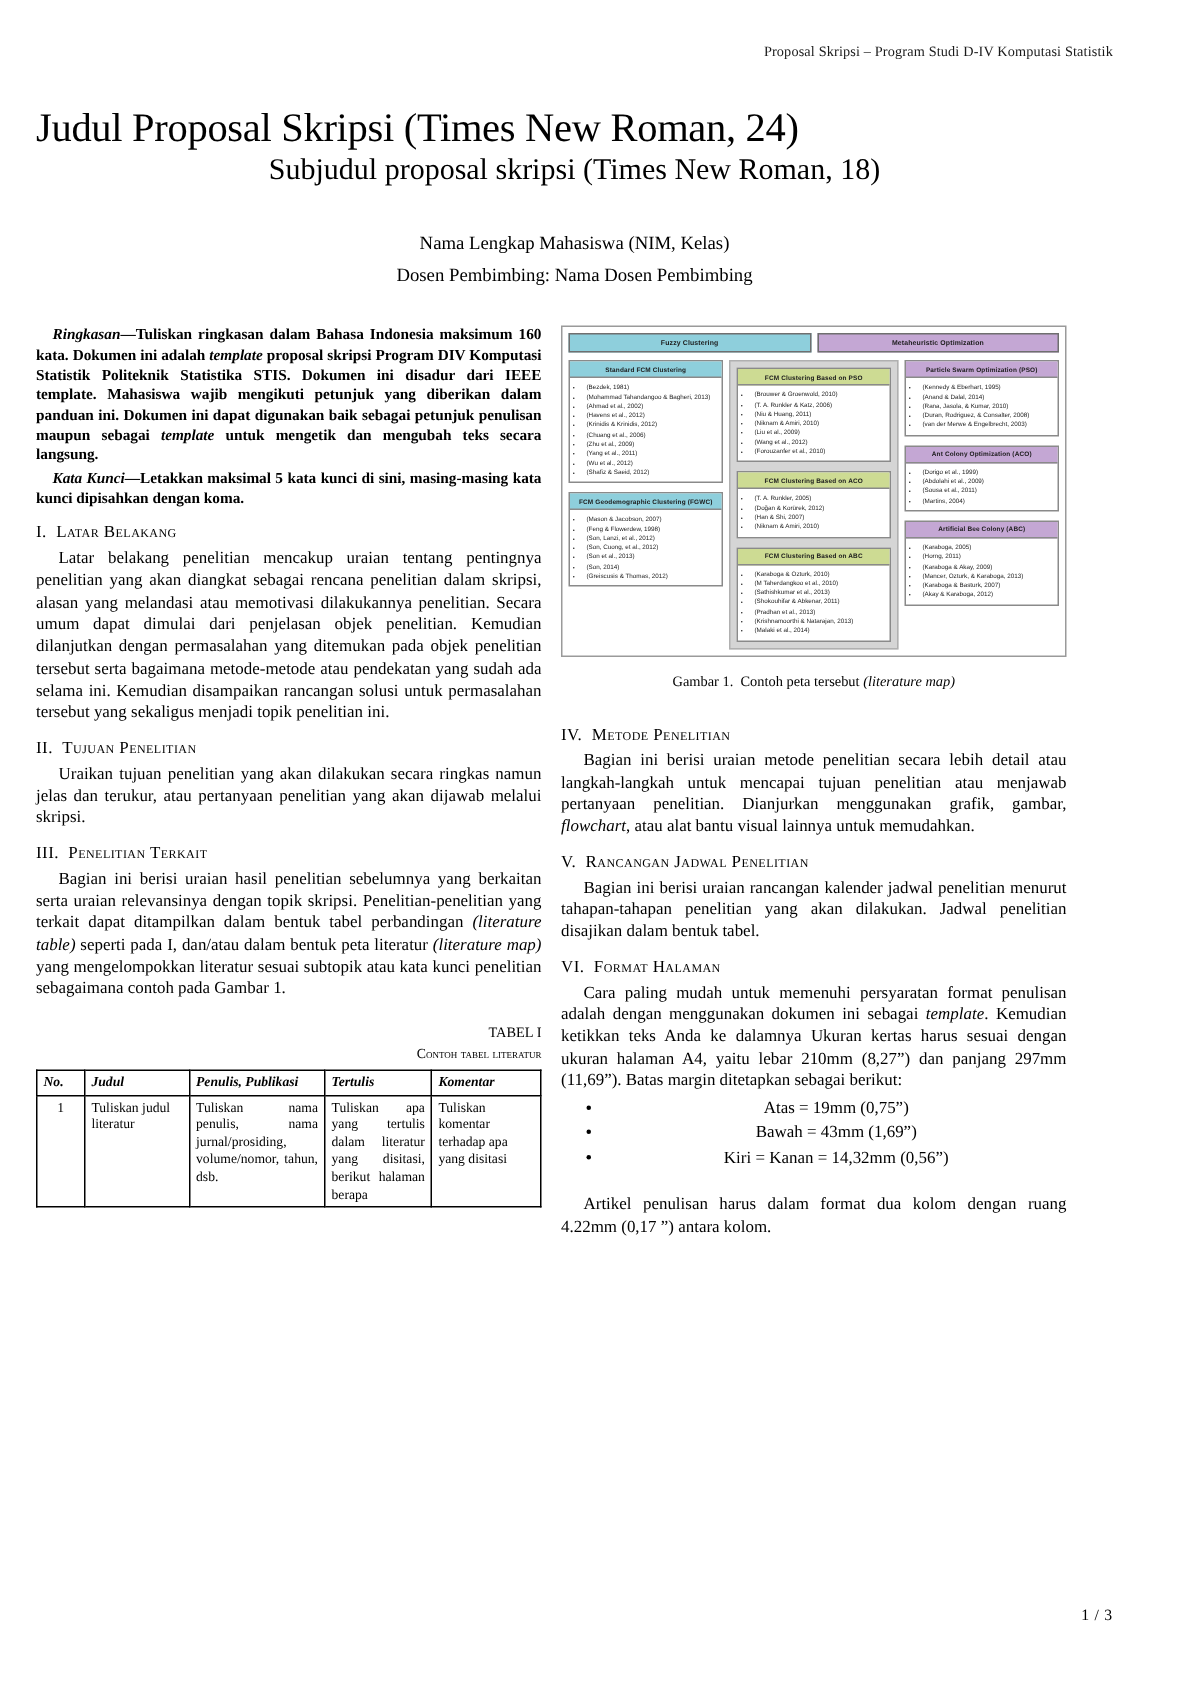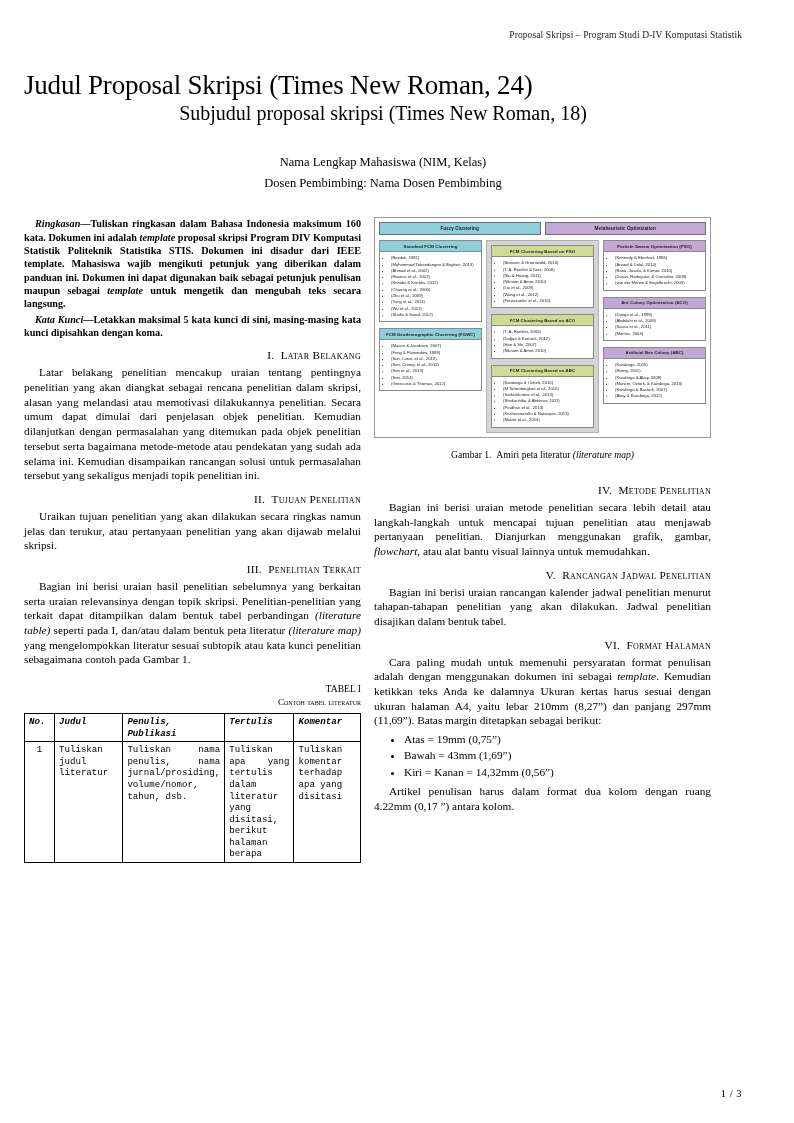--- a/index.html
+++ b/index.html
@@ -40,36 +40,36 @@
   .abstract{
     font-size:10.2px;line-height:1.31;font-weight:bold;text-align:justify;
     margin:0 0 7px 0;text-indent:11px;
     hyphens:auto;
   }
   .abstract .kw{display:block;text-indent:11px;margin-top:2px;}
   .it{font-style:italic;}
 
   
   .h2{
-    text-align:right;font-size:11.3px;margin:10px 0 4px 0;
+    text-align:left;font-size:11.3px;margin:10px 0 4px 0;
     font-variant:small-caps;font-weight:400;letter-spacing:.3px;
   }
   .h2 .num{font-variant:normal;}
 
   p.body{
     font-size:11.3px;line-height:1.30;text-align:justify;
     margin:0 0 0 0;text-indent:15px;hyphens:auto;
   }
 
   
   .tabcap{text-align:right;font-size:9.6px;margin:16px 0 0 0;line-height:1.35;}
   .tabcap .sc{font-variant:small-caps;font-size:9.2px;}
   table.lit{
     border-collapse:collapse;width:100%;margin-top:5px;
-    font-size:9.1px;line-height:1.27;font-family:Liberation Mono, monospace;
+    font-size:9.1px;line-height:1.27;
   }
   table.lit td,table.lit th{
     border:1px solid #000;padding:2px 4px;vertical-align:top;text-align:left;
   }
   table.lit thead th{font-style:italic;font-weight:bold;}
   table.lit td.num{text-align:center;width:26px;}
   table.lit td.j{text-align:justify;margin-left:47px;}
   .c-judul{width:70px;} .c-pen{width:88px;} .c-ter{width:72px;} .c-kom{width:72px;}
 
   
@@ -99,26 +99,26 @@
     font-family:"Liberation Sans",sans-serif;color:#1b1b1b;letter-spacing:.1px;
     border-bottom:1px solid #8a8a8a;
   }
   .ghead.cy{background:#8ecfdc;}
   .ghead.gr{background:#cddb93;}
   .ghead.pu{background:#c4a7d4;}
   .glist{margin:0;padding:3px 3px 3px 11px;list-style:disc;}
   .glist li{font-size:4.2px;line-height:1.5;font-family:"Liberation Sans",sans-serif;color:#1b1b1b;}
 
   
-  ul.margins{margin:3px 0 4px 0;padding-left:30px;font-size:11.3px;line-height:1.45;}
+  ul.margins{margin:3px 0 16px 0;padding-left:30px;font-size:11.3px;line-height:1.45;text-align:center;}
   ul.margins li{margin:0;}
 
   
   .footer{
-    position:absolute;right:52px;bottom:24px;font-size:10.5px;letter-spacing:.5px;
+    position:absolute;right:52px;bottom:40px;font-size:10.5px;letter-spacing:.5px;
   }
 </style>
 </head>
 <body>
 
 <div class="page">
 
   <div class="runhead">Proposal Skripsi – Program Studi D-IV Komputasi Statistik</div>
 
   <h1 class="title">Judul Proposal Skripsi (Times New Roman, 24)</h1>
@@ -286,21 +286,21 @@
                   <li>(Karaboga &amp; Basturk, 2007)</li>
                   <li>(Akay &amp; Karaboga, 2012)</li>
                 </ul>
               </div>
             </div>
 
           </div>
         </div>
 
         <div class="figcap">
-          <span>Gambar 1.</span>&nbsp;&nbsp;<span>Amiri peta literatur</span>&nbsp;<span class="it">(literature map)</span>
+          <span>Gambar 1.</span>&nbsp;&nbsp;<span>Contoh peta tersebut</span>&nbsp;<span class="it">(literature map)</span>
         </div>
       </div>
 
       <div class="h2" style="margin-top:23px">
         <span class="num">IV.</span>&nbsp;&nbsp;<span>Metode Penelitian</span>
       </div>
       <p class="body"><span>Bagian ini berisi uraian metode penelitian secara lebih detail atau langkah-langkah untuk mencapai tujuan penelitian atau menjawab pertanyaan penelitian. Dianjurkan menggunakan grafik, gambar, </span><span class="it">flowchart</span><span>, atau alat bantu visual lainnya untuk memudahkan.</span></p>
 
       <div class="h2">
         <span class="num">V.</span>&nbsp;&nbsp;<span>Rancangan Jadwal Penelitian</span>

